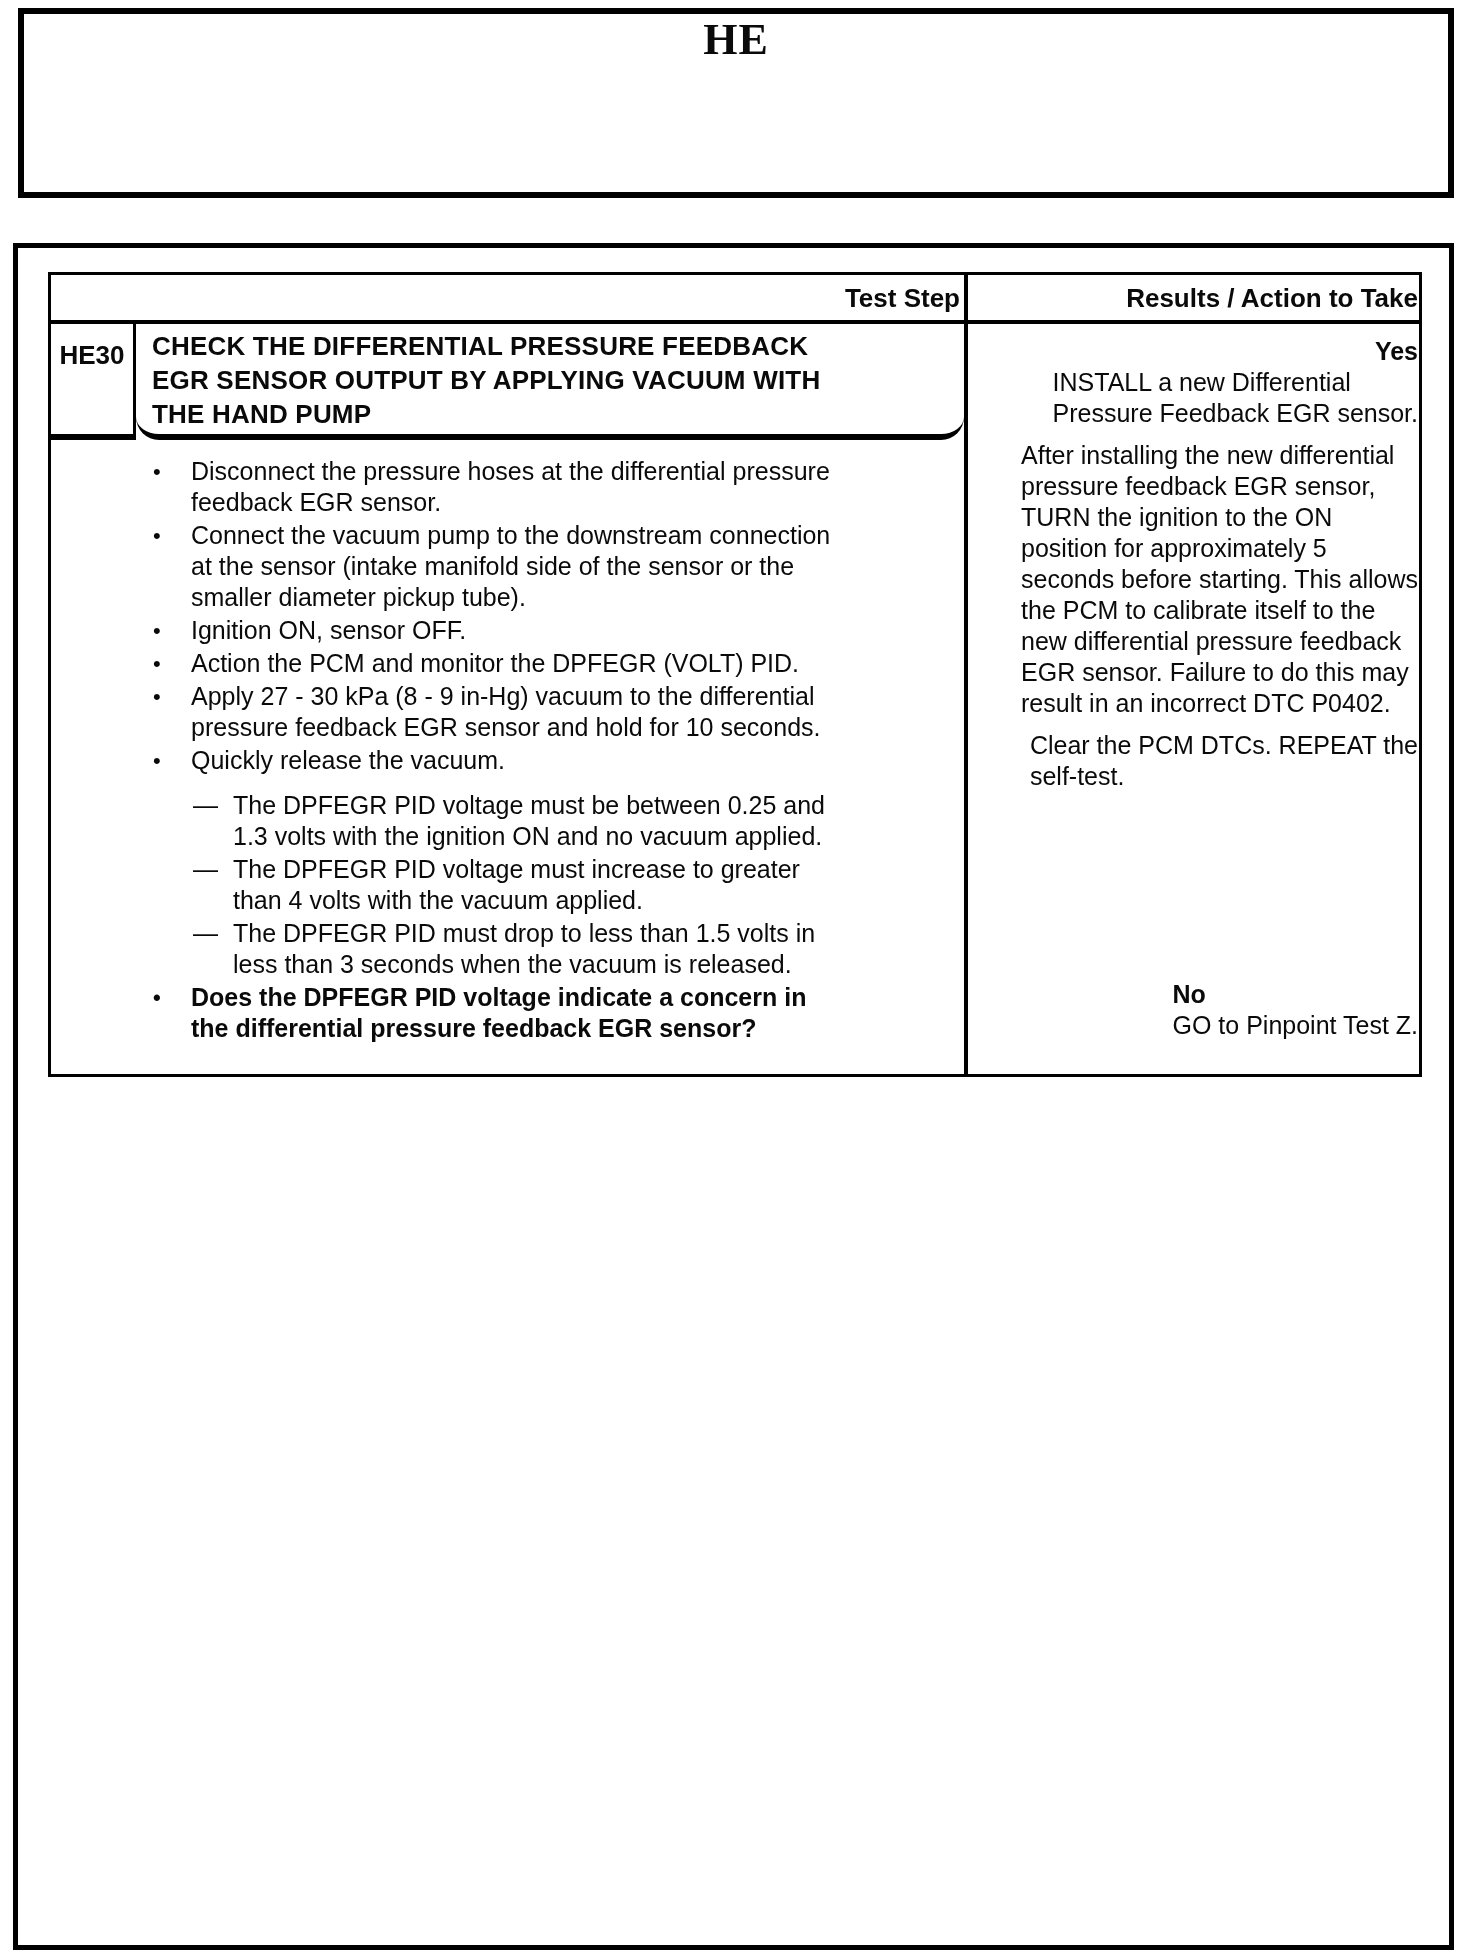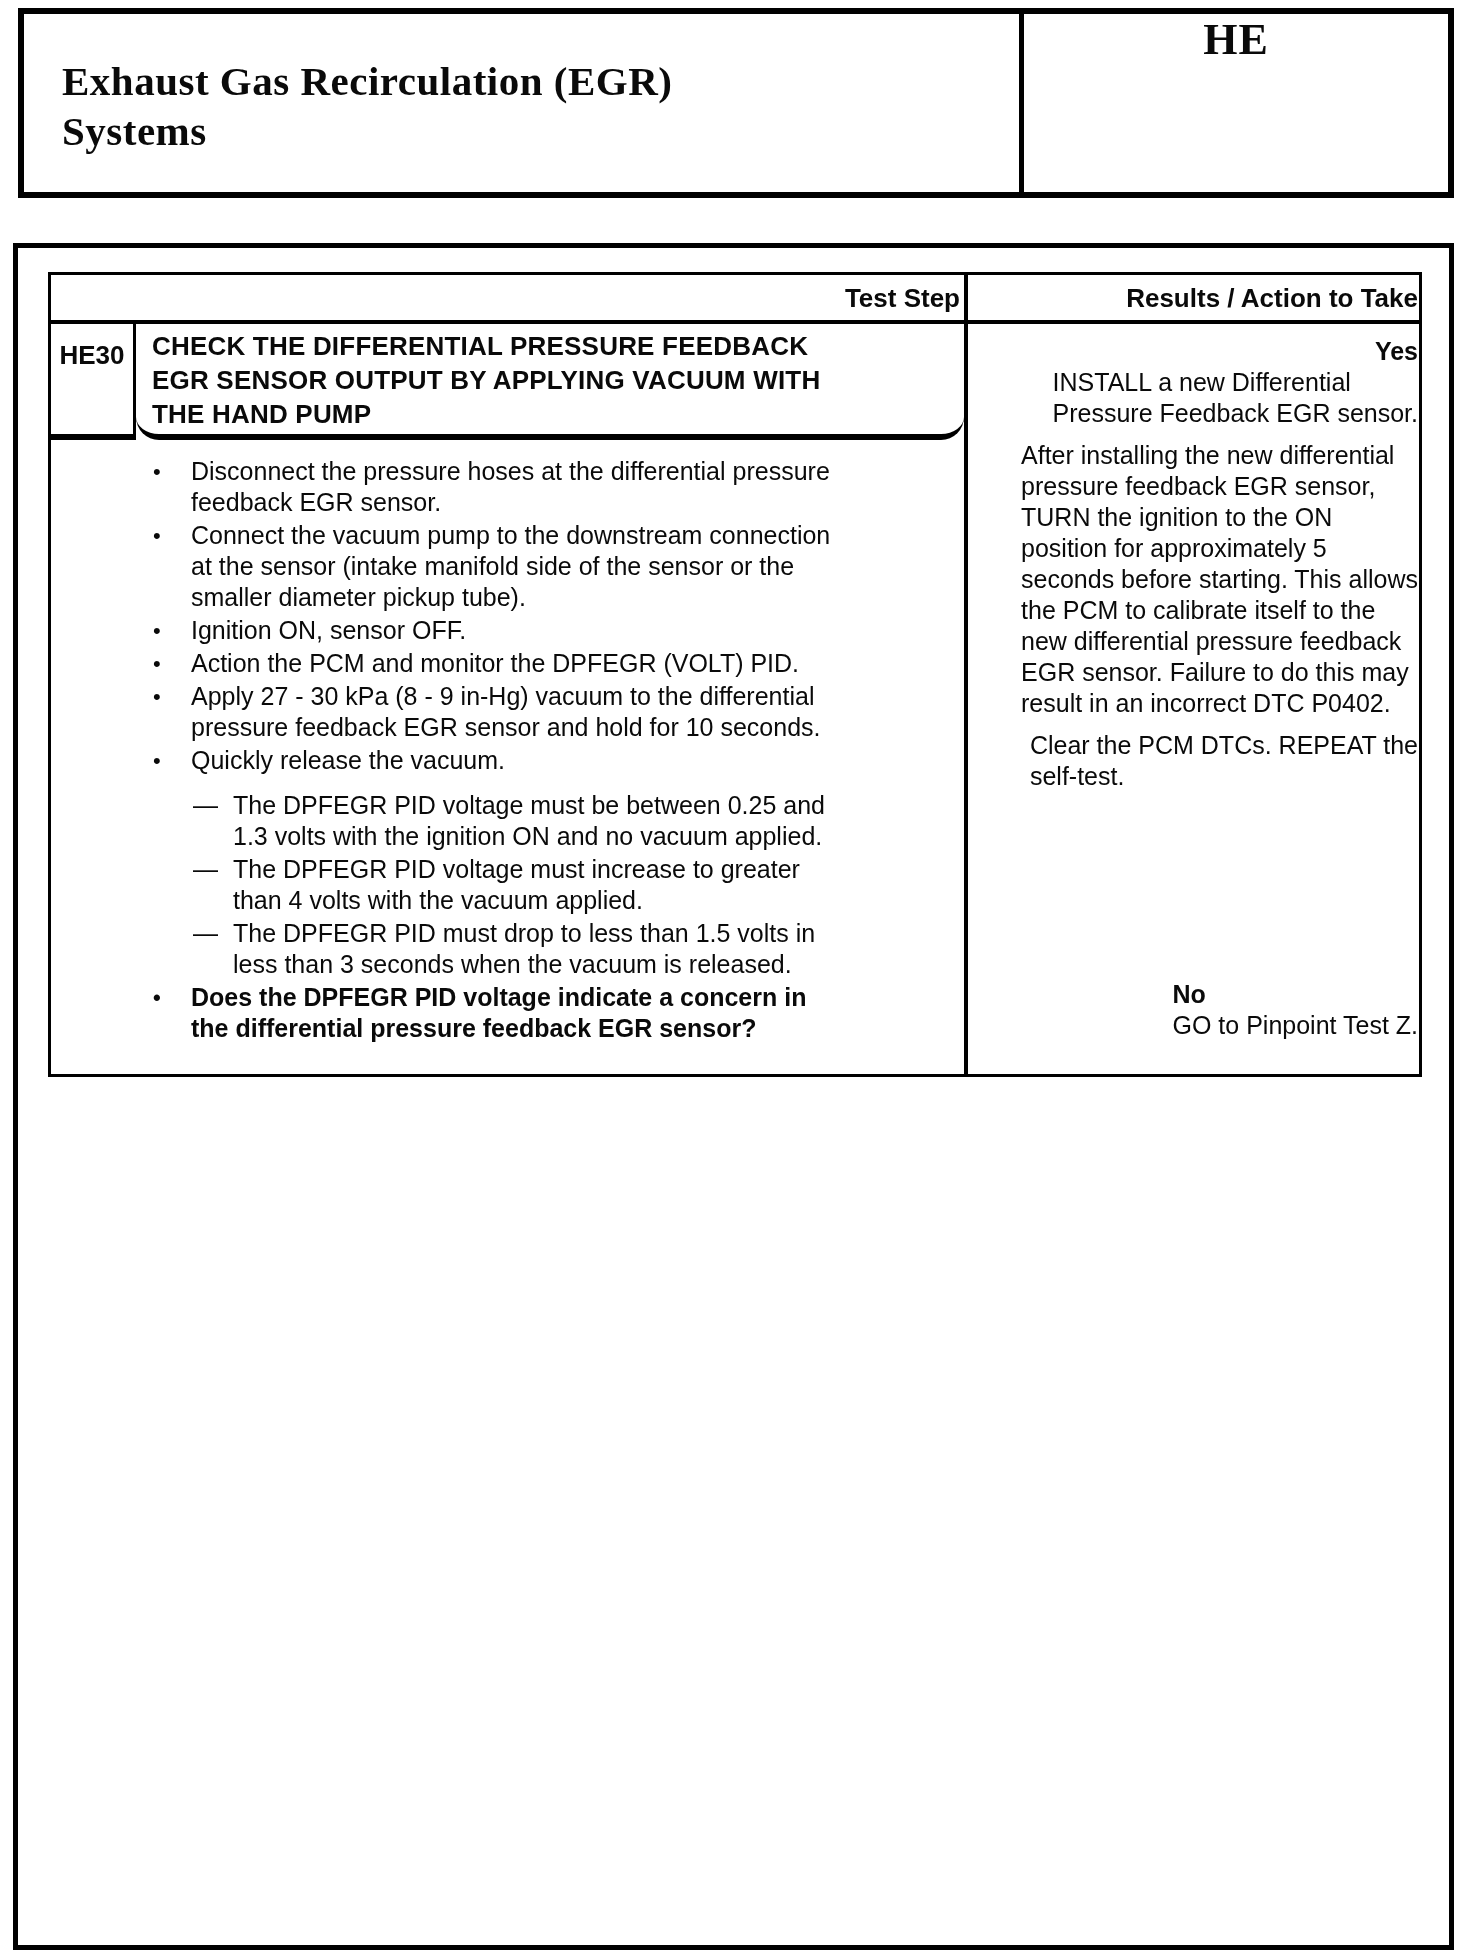--- a/index.html
+++ b/index.html
@@ -150,23 +150,20 @@
   
   .res-label { font-weight: bold; }
   .res-para { margin-bottom: 11px; }
   .res-spacer { flex: 1; }
   .no-block { margin-bottom: 19px; }
 </style>
 </head>
 <body>
 
 <div class="header-box">
-  <div class="header-title-cell">
-    <div class="header-title">Exhaust Gas Recirculation (EGR)<br>Systems</div>
-  </div>
   <div class="header-code-cell">
     <div class="header-code">HE</div>
   </div>
 </div>
 
 <div class="main-frame">
   <div class="test-table">
 
     <div class="th th-left">Test Step</div>
     <div class="th th-right">Results / Action to Take</div>

